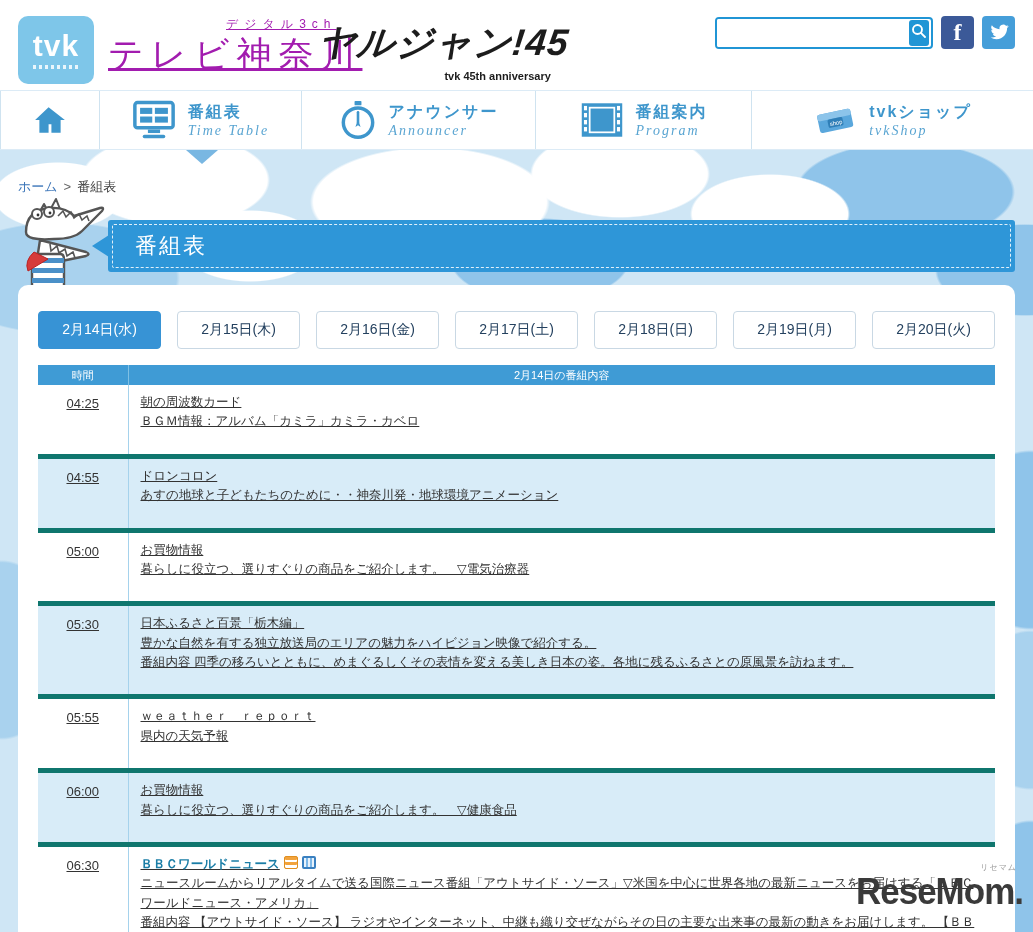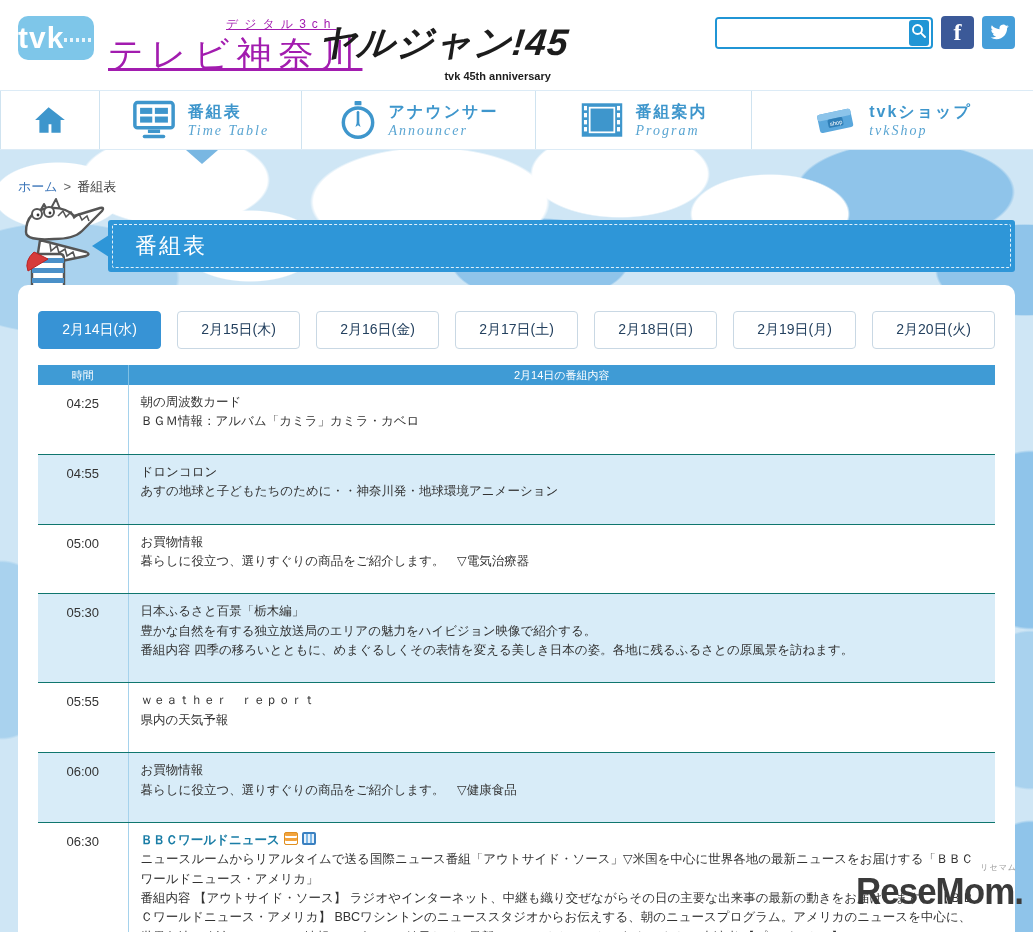--- a/index.html
+++ b/index.html
@@ -2,22 +2,22 @@
 <html><head>
 <meta charset="utf-8">
 <style>
   * { margin:0; padding:0; box-sizing:border-box; }
   body { font-family:"Liberation Sans","DejaVu Sans",sans-serif; background:#fff; }
   .page { position:relative; width:1033px; height:932px; overflow:hidden; background:#fff; }
 
   
   .site-header { position:relative; height:90px; background:#fff; }
   .logo-tvk { position:absolute; left:18px; top:16px; display:flex; align-items:flex-start; }
-  .tvk-badge { width:76px; height:44px; background:#7ec6e9; border-radius:10px; color:#fff;
-    display:flex; align-items:center; justify-content:center;
+  .tvk-badge { width:76px; height:68px; background:#7ec6e9; border-radius:10px; color:#fff;
+    display:flex; flex-direction:column; align-items:center; justify-content:center;
     font-weight:bold; font-size:30px; letter-spacing:1px; line-height:1; }
   .tvk-badge .dots { margin-top:4px; height:4px; width:46px;
     background:repeating-linear-gradient(90deg,#eaf6fc 0 3px,transparent 3px 6px); }
   .tvk-name { margin-left:14px; color:#a21caf;text-decoration:underline; }
   .tvk-digital { font-size:12px; letter-spacing:6px; padding-left:118px; }
   .tvk-kanji { font-size:35px; letter-spacing:7px; line-height:1.2; }
   .logo-anniv { position:absolute; left:318px; top:18px; color:#1c1c1c; }
   .anniv-main { font-size:37px; font-weight:900; font-style:italic; transform:skewX(-6deg);
     letter-spacing:1px; white-space:nowrap; }
   .anniv-sub { font-size:11px; font-weight:bold; text-align:right; padding-right:18px; margin-top:2px; }
@@ -82,21 +82,21 @@
   
   .panel { position:absolute; left:18px; right:18px; top:135px; bottom:-10px; background:#fff; border-radius:10px 10px 0 0; }
   .tabs { display:flex; gap:16px; padding:26px 20px 16px 20px; }
   .tab { flex:1; height:38px; display:flex; align-items:center; justify-content:center;
     border:1px solid #c9d8e4; border-radius:4px; background:#fff; color:#24415f; font-size:14px; cursor:pointer; }
   .tab.active { background:#3793d5; border-color:#3793d5; color:#fff; }
 
   .sched { width:calc(100% - 40px); margin:0 20px; border-collapse:collapse; table-layout:fixed; }
   .sched th { background:#3f9bd5; color:#fff; font-size:11px; font-weight:normal; height:20px; }
   .sched th.th-time { width:90px; border-right:1px solid #7fc0e4; }
-  .sched td { border-bottom:1px solid #0f766e; vertical-align:top; font-size:12.5px; color:#333; line-height:1.55; }
+  .sched td { border-bottom:5px solid #0f766e; vertical-align:top; font-size:12.5px; color:#333; line-height:1.55;text-decoration:underline; }
   .sched td.time { text-align:center; padding-top:9px; font-size:13px; border-right:1px solid #a5d2ec; }
   .sched td.content { padding:8px 12px 22px 12px; }
   .sched tr.alt td { background:#d8ecf8; }
   .prog-title { color:#1a7da6; font-weight:bold; text-decoration:none; cursor:pointer; }
   .ic { display:inline-block; width:14px; height:13px; margin-left:4px; vertical-align:-1px; border-radius:2px; }
   .ic-data { background:#f2a33c; box-shadow:inset 0 -3px 0 #fff, inset 0 -6px 0 #f2a33c, inset 0 -8px 0 #fff; border:1px solid #e08f20; }
   .ic-tv { background:#7db8e8; border:2px solid #3a80c0;
     background-image:repeating-linear-gradient(90deg,#e8f2fb 0 2px,transparent 2px 4px); }
 
   .watermark { position:absolute; right:10px; bottom:24px; text-align:right; color:#3a3a3a; line-height:1; }

